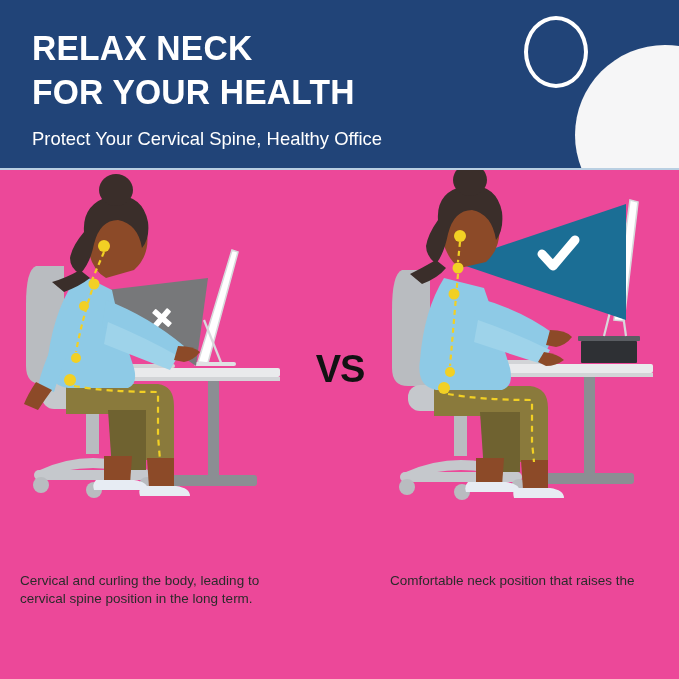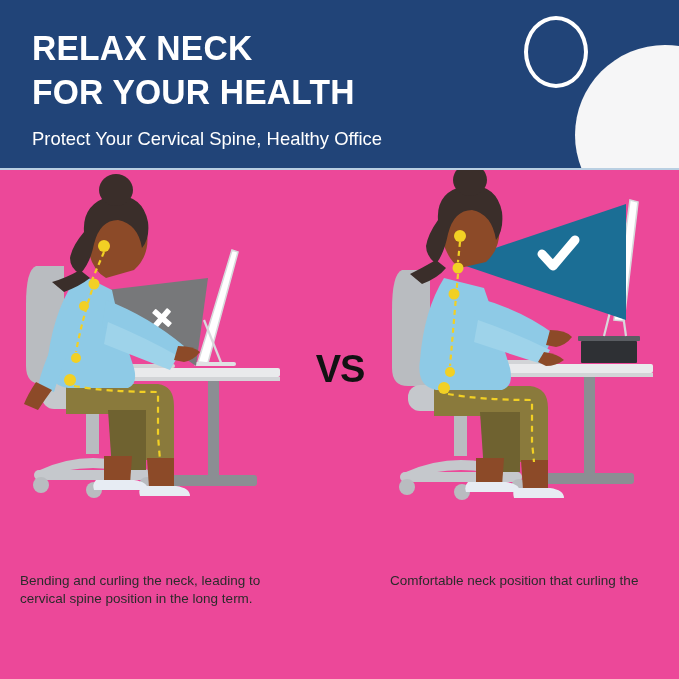--- a/index.html
+++ b/index.html
@@ -296,20 +296,20 @@
           <path d="M80 104 L72 196" stroke="#f2d024" stroke-width="2.2" stroke-dasharray="5 4" fill="none"></path>
           <circle cx="72" cy="202" r="5" fill="#f2d024"></circle>
           <circle cx="66" cy="218" r="6" fill="#f2d024"></circle>
           <path d="M70 224 Q104 230 154 230 L154 272 L156 292" stroke="#f2d024" stroke-width="2.2" stroke-dasharray="6 5" fill="none"></path>
         </g>
       </svg>
     </div>
   </div>
 
   <div class="caption" id="caption-bad">
-    <span>Bending and curling the neck, leading to</span>
+    <span>Cervical and curling the body, leading to</span>
     <span>cervical spine position in the long term.</span>
   </div>
   <div class="caption" id="caption-good">
-    <span>Comfortable neck position that curling the</span>
+    <span>Comfortable neck position that raises the</span>
   </div>
 
 </div>
 
 </body></html>

